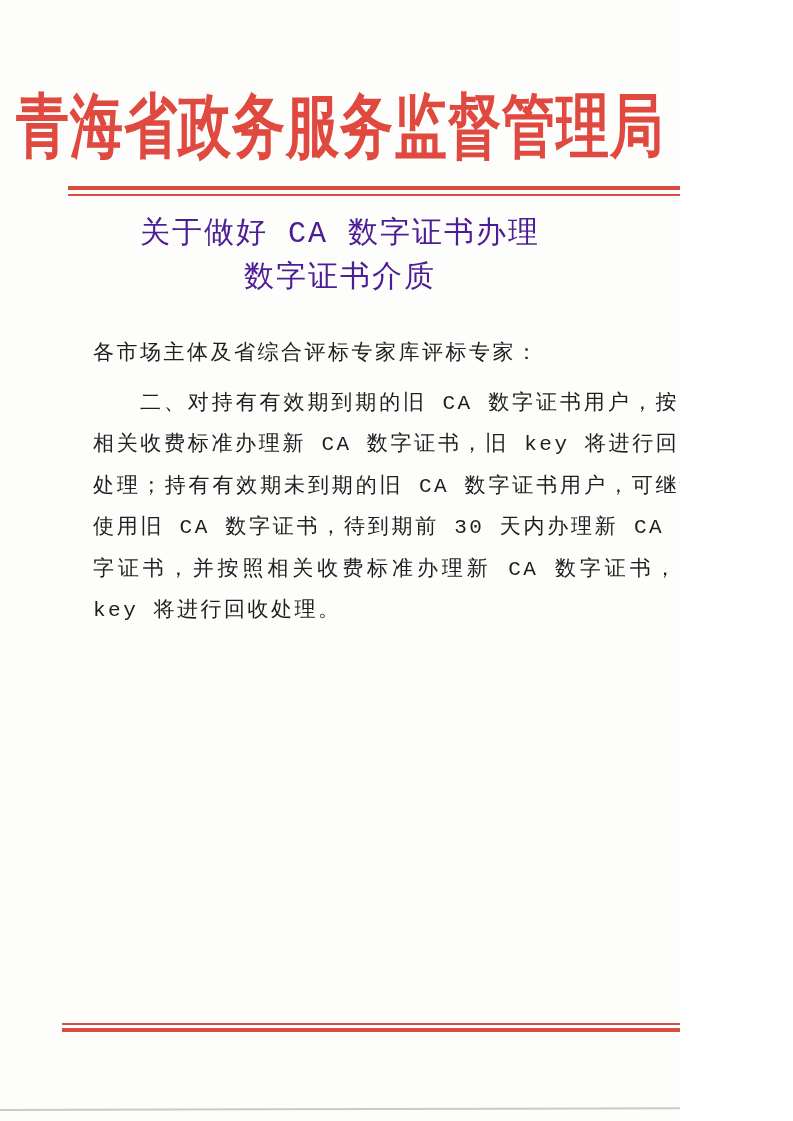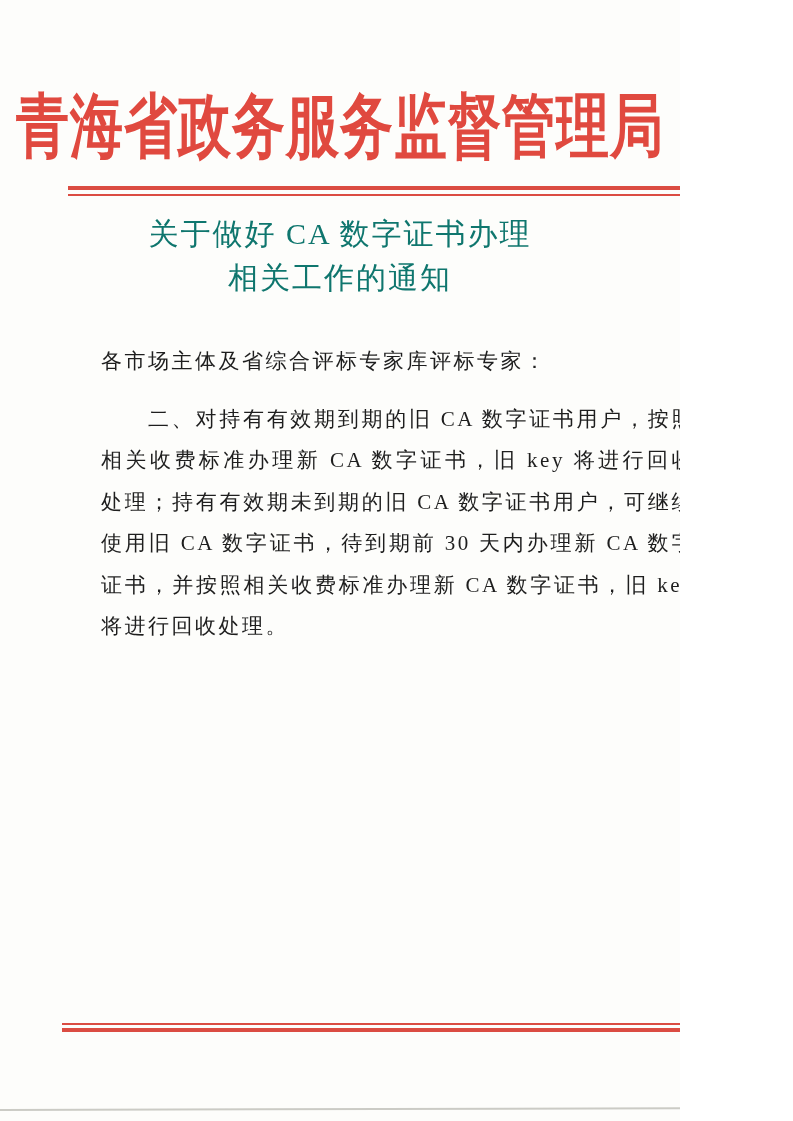--- a/index.html
+++ b/index.html
@@ -6,21 +6,21 @@
     margin: 0;
     padding: 0;
     background: #ffffff;
   }
   .page {
     position: relative;
     width: 680px;
     height: 1121px;
     background: var(--paper, #fdfdfb);
     overflow: hidden;
-    font-family: Liberation Serif, serif;
+    font-family: Liberation Mono, monospace;
   }
   .letterhead {
     position: absolute;
     top: 92px;
     left: 0;
     width: 100%;
     text-align: center;
     font-size: 53px;
     font-weight: bold;
     letter-spacing: 1px;
@@ -53,36 +53,36 @@
   .rule-bottom .rule-thin { margin-bottom: 3px; }
   .doc-title {
     position: absolute;
     top: 212px;
     left: 0;
     width: 100%;
     text-align: center;
     font-size: 30px;
     line-height: 44px;
     letter-spacing: 2px;
-    color: #0f766e;
+    color: #4c1d95;
   }
   .doc-body {
     position: absolute;
     top: 325px;
     left: 85px;
     width: 626px;
     font-size: 21px;
     line-height: 41.5px;
     letter-spacing: 2.5px;
     color: #1e1e1e;
     text-align: justify;
     text-justify: inter-character;
   }
   .doc-body p {
-    margin: 16px;
+    margin: 8px;
     padding: 0;
   }
   .doc-body p.indent {
     text-indent: 47px;
   }
   .page-edge {
     position: absolute;
     top: 1108px;
     left: -4px;
     width: 801px;
@@ -98,21 +98,21 @@
 
   <div class="letterhead">青海省政务服务监督管理局</div>
 
   <div class="rule-top">
     <div class="rule-thick"></div>
     <div class="rule-thin"></div>
   </div>
 
   <div class="doc-title">
     <div>关于做好 CA 数字证书办理</div>
-    <div>相关工作的通知</div>
+    <div>数字证书介质</div>
   </div>
 
   <div class="doc-body">
     <p>各市场主体及省综合评标专家库评标专家：</p>
     <p class="indent">二、对持有有效期到期的旧 CA 数字证书用户，按照相关收费标准办理新 CA 数字证书，旧 key 将进行回收处理；持有有效期未到期的旧 CA 数字证书用户，可继续使用旧 CA 数字证书，待到期前 30 天内办理新 CA 数字证书，并按照相关收费标准办理新 CA 数字证书，旧 key 将进行回收处理。</p>
   </div>
 
   <div class="rule-bottom">
     <div class="rule-thin"></div>
     <div class="rule-thick"></div>

